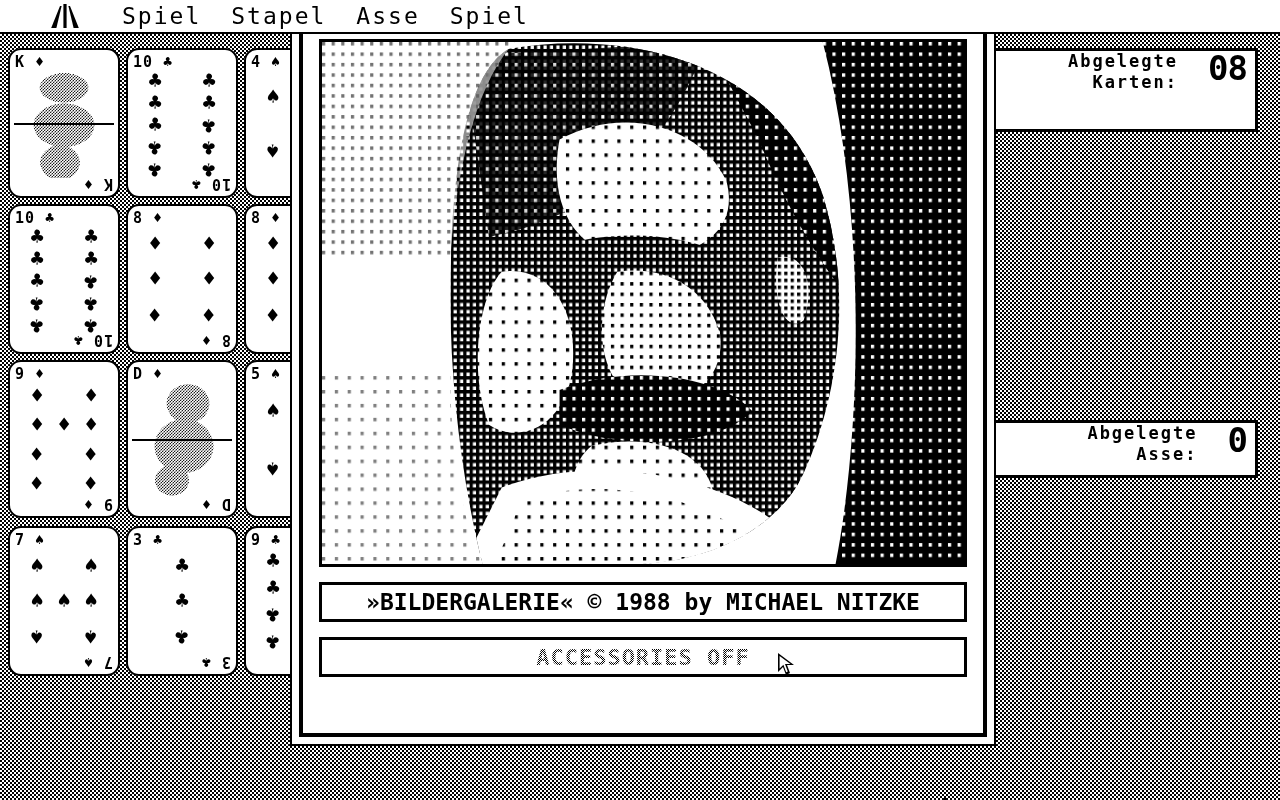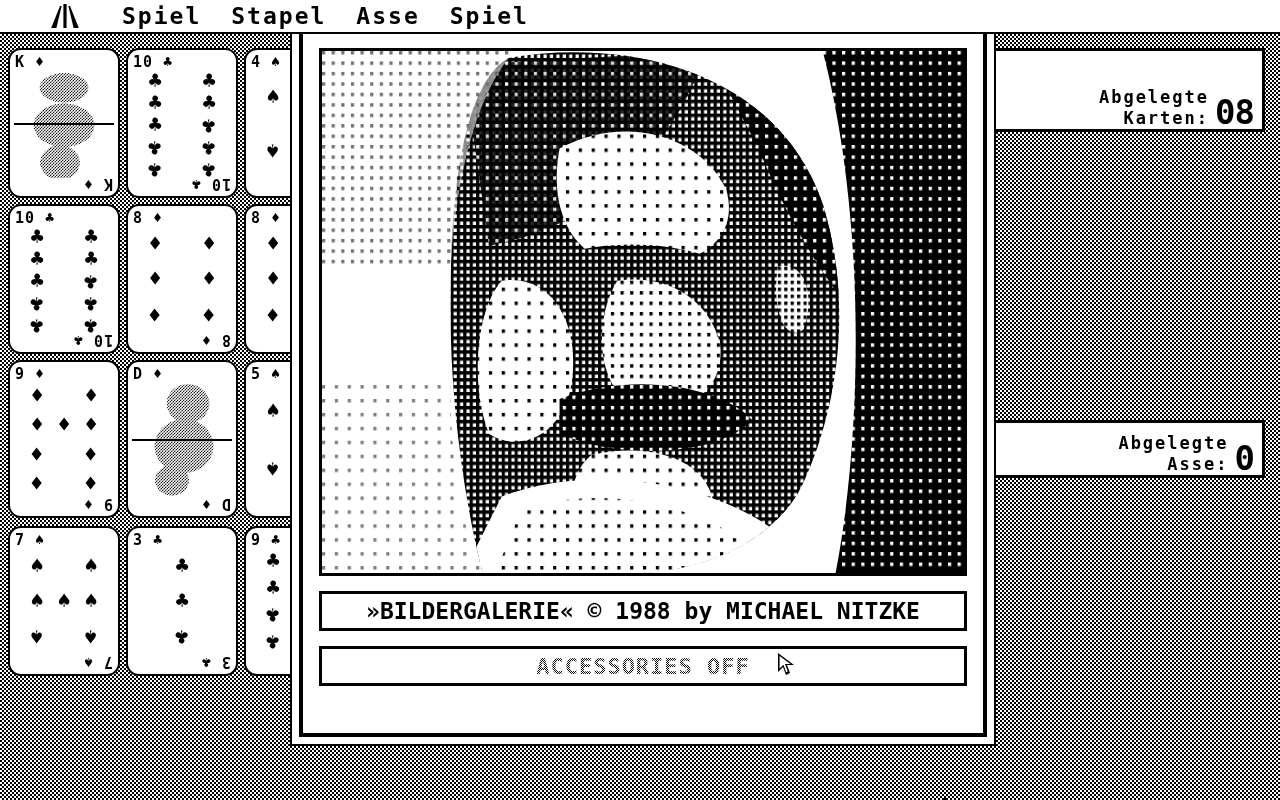--- a/index.html
+++ b/index.html
@@ -35,21 +35,21 @@
     z-index: 40;
   }
   #menubar .atari-logo {
     margin-left: 48px;
     width: 34px; height: 24px;
     display: block;
   }
   #menubar .mi {
     font-family: "DejaVu Sans Mono", monospace;
     font-size: 23px;
-    font-weight: bold;
+    font-weight: normal;
     letter-spacing: 2px;
     color: #000;
     margin-left: 30px;
     line-height: 1;
     cursor: default;
     white-space: nowrap;
   }
   #menubar .mi:first-of-type { margin-left: 40px; }
   #menubar-rule {
     position: absolute; left: 0; top: 32px;
@@ -131,24 +131,24 @@
     height: 2px; background: #000;
   }
 
   
   #sidebar {
     position: absolute; right: 0; top: 0;
     width: 292px; height: 766px;
   }
   .info-box {
     position: absolute;
-    left: 4px; right: 15px;
+    left: 4px; right: 22px;
     background: #fff;
     border: 3px solid #000;
-    display: flex; align-items: flex-end;
+    display: flex; align-items: flex-start; gap: 24px;
   }
   .info-box .labels {
     flex: 1;
     text-align: right;
     padding-right: 6px;
     font-family: "DejaVu Sans Mono", monospace;
     font-size: 17px; font-weight: bold;
     line-height: 21px;
     letter-spacing: 2px;
     color: #000;
@@ -211,21 +211,21 @@
   }
   #dialog-inner {
     position: absolute;
     left: 7px; top: 7px; right: 7px; bottom: 7px;
     background: #fff;
     border: 4px solid #000;
   }
   #dialog-body {
     position: absolute;
     left: 0; top: 0; right: 0; bottom: 0;
-    padding: 15px 16px;
+    padding: 6px 16px;
     display: flex; flex-direction: column;
     gap: 15px;
   }
 
   
   #gallery-frame {
     border: 3px solid #000;
     background: #fff;
     height: 528px;
     position: relative;

